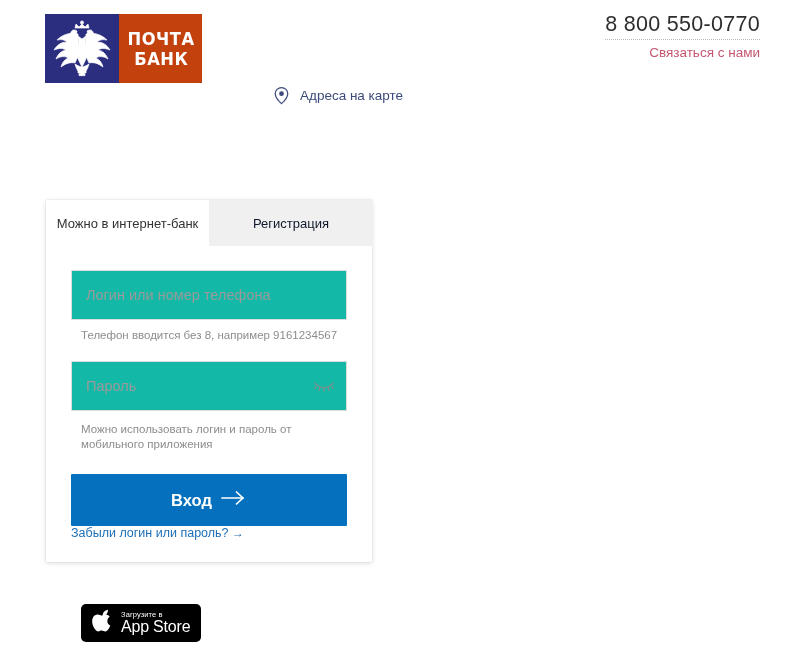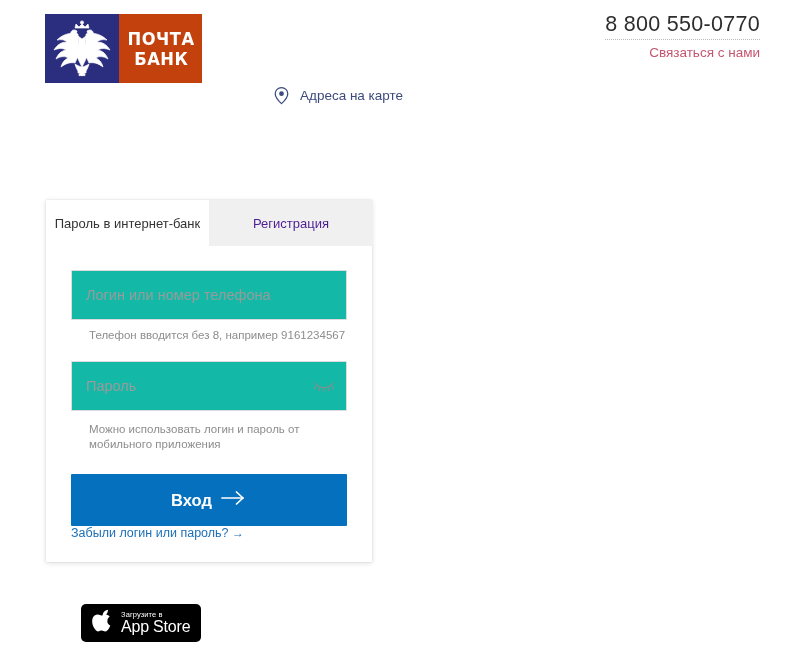--- a/index.html
+++ b/index.html
@@ -137,21 +137,21 @@
     cursor: pointer;
     box-sizing: border-box;
     white-space: nowrap;
   }
   .tab.active {
     background: #ffffff;
     color: #333333;
     flex: 0 0 163px;
   }
   .tab.inactive {
-    color: #4c1d95;
+    color: #0f172a;
     justify-content: center;
   }
 
   .card-body {
     padding: 24px 25px 22px 25px;
   }
 
   .field {
     position: relative;
     width: 100%;
@@ -181,21 +181,21 @@
     width: 22px;
     height: 16px;
     cursor: pointer;
     display: block;
   }
 
   .hint {
     font-size: 11.5px;
     color: #8d8d8d;
     line-height: 15px;
-    margin: 8px 0 0 18px;
+    margin: 8px 0 0 10px;
   }
   .hint.second {
     margin-top: 11px;
   }
 
   .spacer-18 { height: 18px; }
 
   .login-button {
     width: 100%;
     height: 52px;
@@ -325,21 +325,21 @@
     <span class="phone">8 800 550-0770</span>
     <a class="contact-us">Связаться с нами</a>
   </div>
 
 </div>
 
 <div class="card">
 
   <div class="tabs">
     <div class="tab active">
-      <span>Пароль в интернет-банк</span>
+      <span>Можно в интернет-банк</span>
     </div>
     <div class="tab inactive">
       <span>Регистрация</span>
     </div>
   </div>
 
   <div class="card-body">
 
     <div class="field">
       <input type="text" placeholder="Логин или номер телефона" style="">

